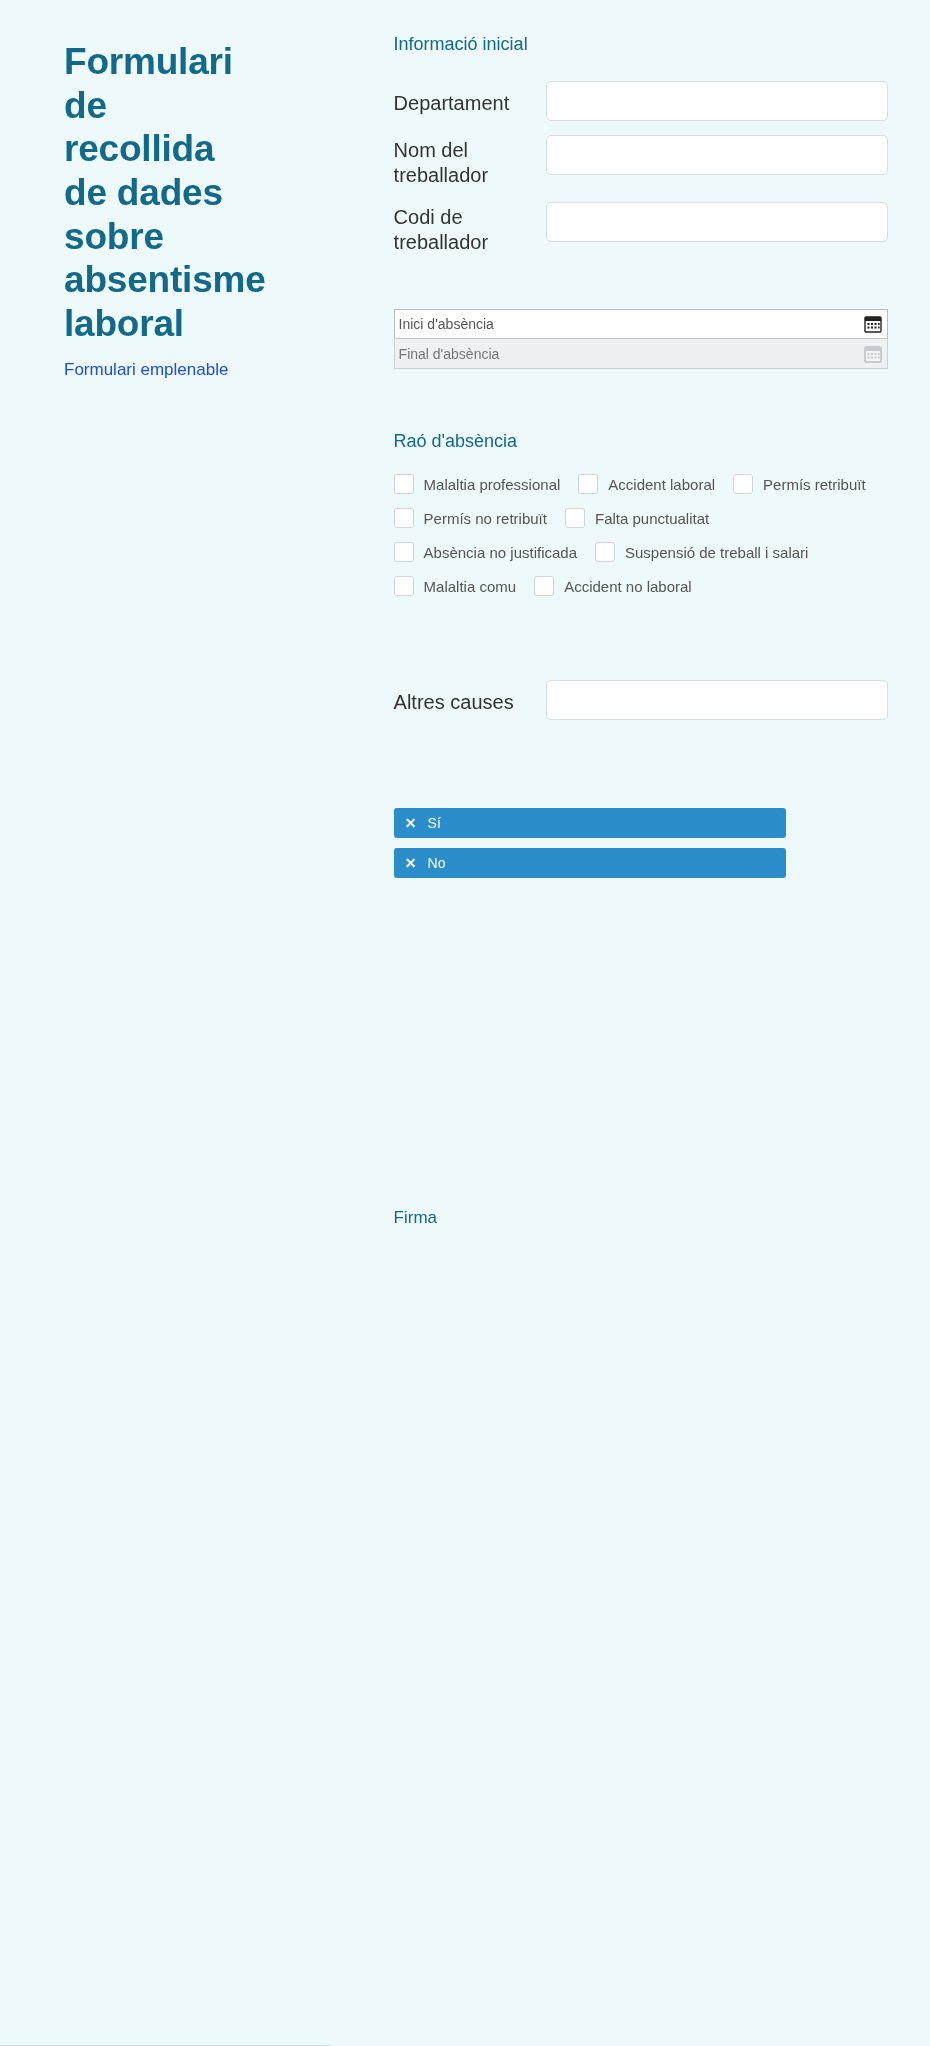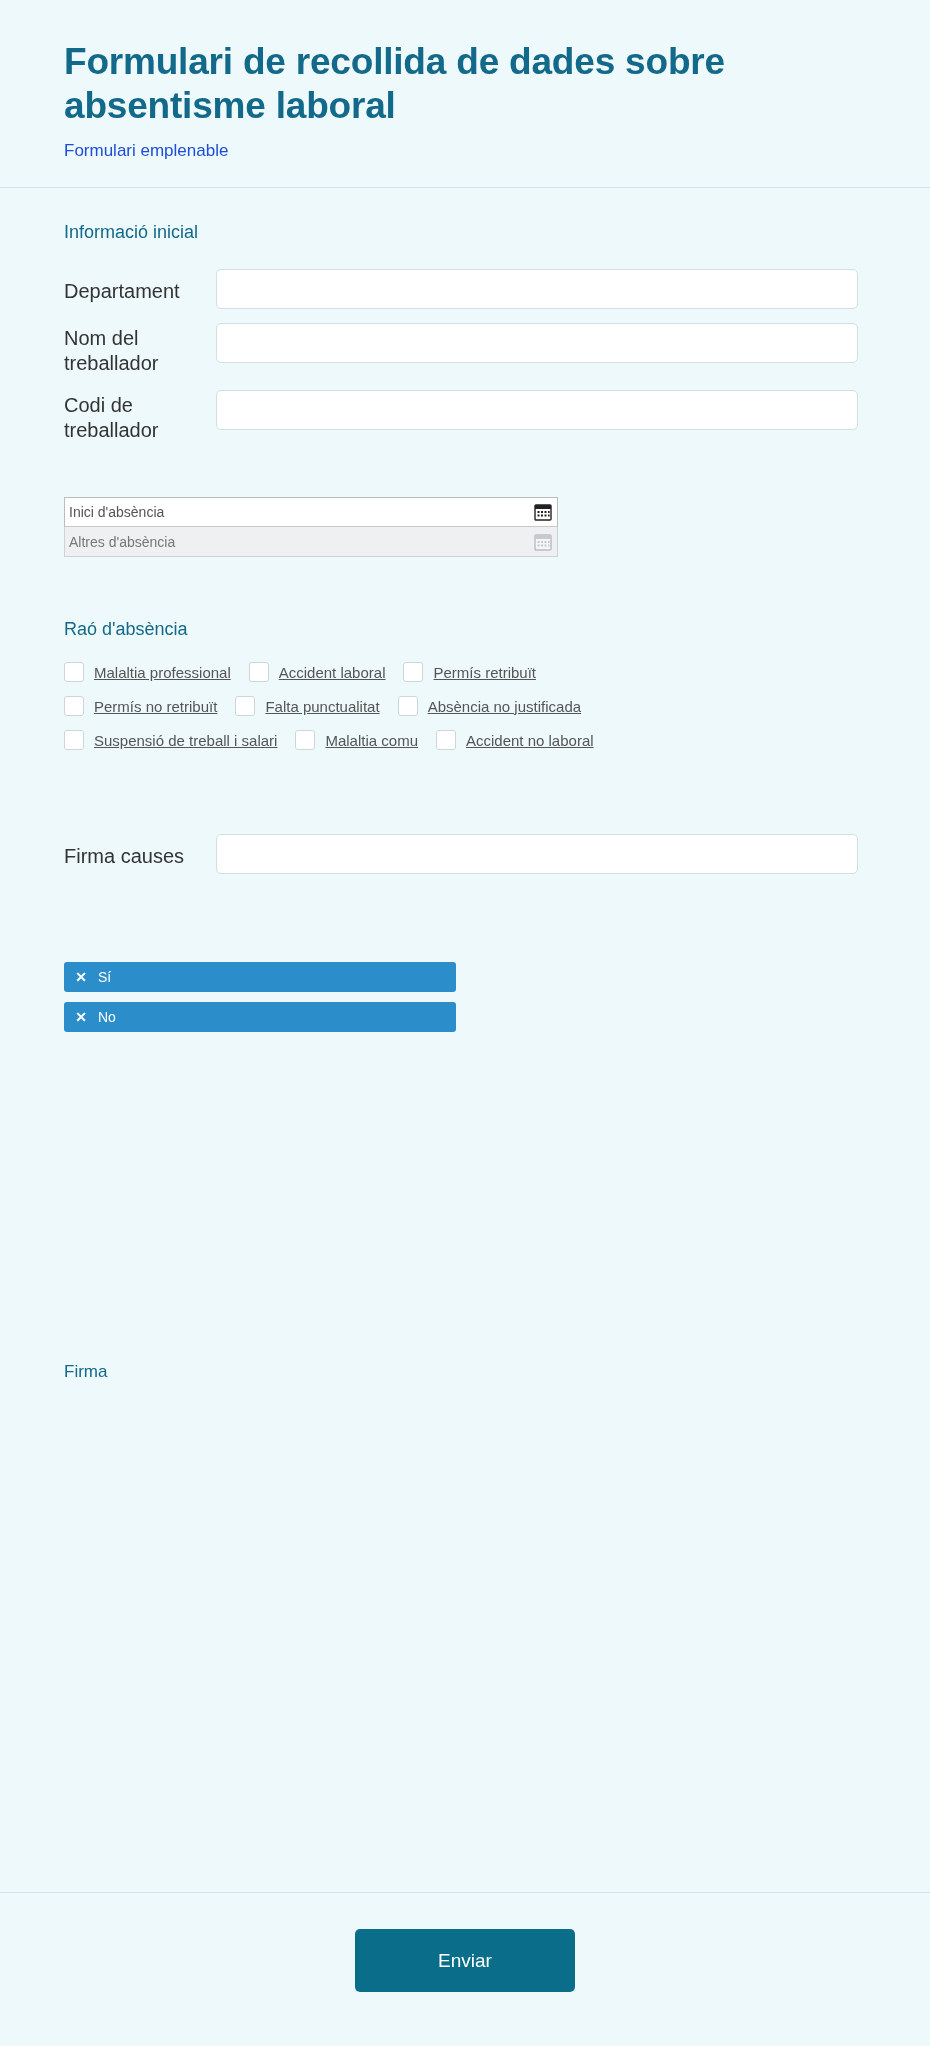--- a/index.html
+++ b/index.html
@@ -14,21 +14,21 @@
     color: #333333;
     -webkit-font-smoothing: antialiased;
   }
   .page {
     width: 930px;
     min-height: 2046px;
     background: #eef9fb;
     box-sizing: border-box;
     position: relative;
     display: flex;
-    flex-direction: column;
+    flex-direction: row;
   }
 
   
   .form-header {
     padding: 40px 64px 26px 64px;
     border-bottom: 1px solid #cfe3e8;
   }
   .form-title {
     font-size: 37px;
     line-height: 1.18;
@@ -150,21 +150,20 @@
     background: #ffffff;
     border-radius: 3px;
     box-sizing: border-box;
     flex: 0 0 20px;
     margin-right: 10px;
   }
   .checkbox-label {
     font-size: 15px;
     color: #555;
     white-space: nowrap;
-    text-decoration: underline;
   }
 
   
   .other-causes {
     margin-top: 70px;
   }
 
   
   .attach-section {
     margin-top: 88px;
@@ -269,21 +268,21 @@
               <rect x="15" y="9" width="1.6" height="2"></rect>
               <rect x="4.5" y="12.5" width="2" height="2"></rect>
               <rect x="8" y="12.5" width="2" height="2"></rect>
               <rect x="11.5" y="12.5" width="2" height="2"></rect>
               <rect x="15" y="12.5" width="1.6" height="2"></rect>
             </g>
           </svg>
         </span>
       </div>
       <div class="date-field end">
-        <span class="date-text">Altres d'absència</span>
+        <span class="date-text">Final d'absència</span>
         <span class="cal-icon">
           <svg width="20" height="20" viewBox="0 0 20 20">
             <rect x="2" y="3" width="16" height="15" rx="1" fill="#f4f5f6" stroke="#b9bdc0" stroke-width="1.4"></rect>
             <rect x="2" y="3" width="16" height="4" fill="#c6cacd"></rect>
             <g fill="#c6cacd">
               <rect x="4.5" y="9" width="2" height="2"></rect>
               <rect x="8" y="9" width="2" height="2"></rect>
               <rect x="11.5" y="9" width="2" height="2"></rect>
               <rect x="15" y="9" width="1.6" height="2"></rect>
               <rect x="4.5" y="12.5" width="2" height="2"></rect>
@@ -338,21 +337,21 @@
         <div class="checkbox-item">
           <span class="checkbox-box"></span>
           <span class="checkbox-label">Accident no laboral</span>
         </div>
 
       </div>
     </div>
 
     <div class="other-causes">
       <div class="field-row">
-        <div class="field-label">Firma causes</div>
+        <div class="field-label">Altres causes</div>
         <input class="text-input" type="text" placeholder="" style="">
       </div>
     </div>
 
     <div class="attach-section">
 
       <div class="choice-pill">
         <span class="choice-x">✕</span>
         <span class="choice-label">Sí</span>
       </div>

